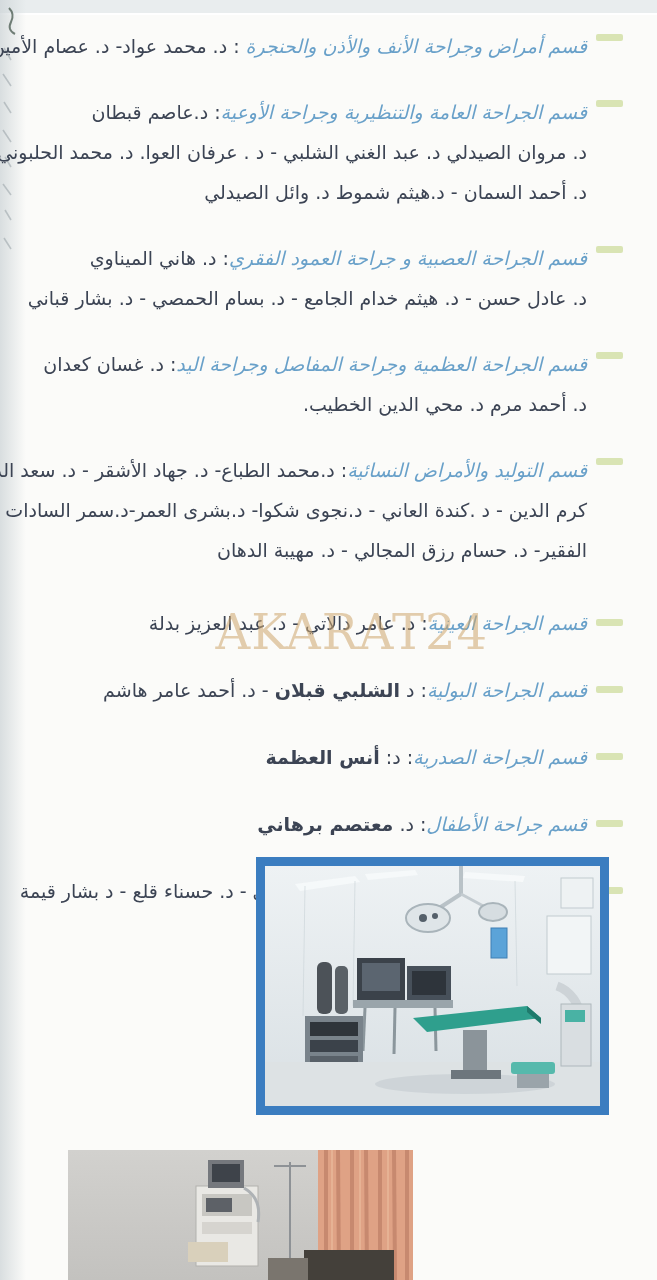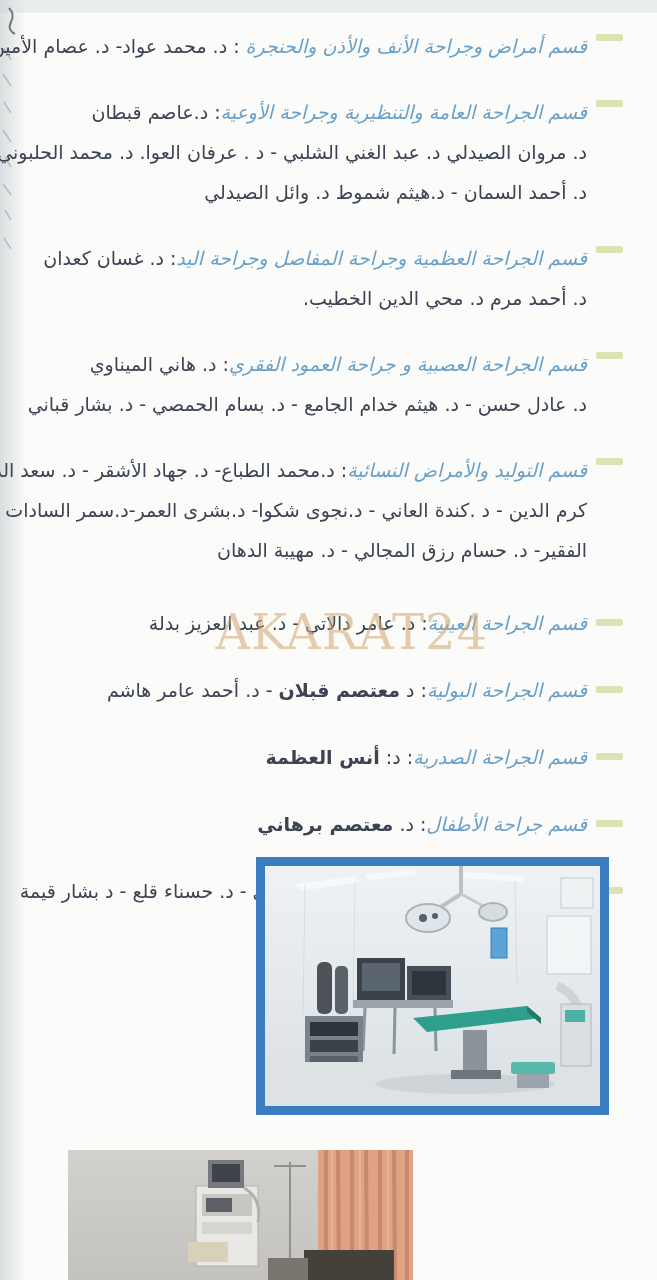--- a/index.html
+++ b/index.html
@@ -70,45 +70,45 @@
 
     <div class="section">
       <span class="bullet"></span>
       <p class="line line1"><span class="seg-head">قسم الجراحة العامة والتنظيرية وجراحة الأوعية</span><span class="seg-dark">: د.عاصم قبطان</span></p>
     <p class="line cont">د. مروان الصيدلي د. عبد الغني الشلبي - د . عرفان العوا. د. محمد الحلبوني</p>
         <p class="line cont">د. أحمد السمان - د.هيثم شموط د. وائل الصيدلي</p>
       </div>
 
     <div class="section">
       <span class="bullet"></span>
+      <p class="line line1"><span class="seg-head">قسم الجراحة العصبية و جراحة العمود الفقري</span><span class="seg-dark">: د. هاني الميناوي</span></p>
+    <p class="line cont">د. عادل حسن - د. هيثم خدام الجامع - د. بسام الحمصي - د. بشار قباني</p>
+      </div>
+
+    <div class="section">
+      <span class="bullet"></span>
       <p class="line line1"><span class="seg-head">قسم الجراحة العظمية وجراحة المفاصل وجراحة اليد</span><span class="seg-dark">: د. غسان كعدان</span></p>
     <p class="line cont">د. أحمد مرم د. محي الدين الخطيب.</p>
-      </div>
-
-    <div class="section">
-      <span class="bullet"></span>
-      <p class="line line1"><span class="seg-head">قسم الجراحة العصبية و جراحة العمود الفقري</span><span class="seg-dark">: د. هاني الميناوي</span></p>
-    <p class="line cont">د. عادل حسن - د. هيثم خدام الجامع - د. بسام الحمصي - د. بشار قباني</p>
       </div>
 
     <div class="section">
       <span class="bullet"></span>
       <p class="line line1"><span class="seg-head">قسم التوليد والأمراض النسائية</span><span class="seg-dark">: د.محمد الطباع- د. جهاد الأشقر - د. سعد الدين</span></p>
     <p class="line cont">كرم الدين - د .كندة العاني - د.نجوى شكوا- د.بشرى العمر-د.سمر السادات د. مرح</p>
         <p class="line cont">الفقير- د. حسام رزق المجالي - د. مهيبة الدهان</p>
       </div>
 
     <div class="section compact">
       <span class="bullet"></span>
       <p class="line line1"><span class="seg-head">قسم الجراحة العينية</span><span class="seg-dark">: د. عامر دالاتي - د. عبد العزيز بدلة</span></p>
     </div>
 
     <div class="section compact">
       <span class="bullet"></span>
-      <p class="line line1"><span class="seg-head">قسم الجراحة البولية</span><span class="seg-dark">: د </span><span class="seg-bold">معتصم قبلان</span><span class="seg-dark"> - د. أحمد عامر هاشم</span></p>
+      <p class="line line1"><span class="seg-head">قسم الجراحة البولية</span><span class="seg-dark">: د </span><span class="seg-bold">الشلبي قبلان</span><span class="seg-dark"> - د. أحمد عامر هاشم</span></p>
     </div>
 
     <div class="section compact">
       <span class="bullet"></span>
       <p class="line line1"><span class="seg-head">قسم الجراحة الصدرية</span><span class="seg-dark">: د: </span><span class="seg-bold">أنس العظمة</span></p>
     </div>
 
     <div class="section compact">
       <span class="bullet"></span>
       <p class="line line1"><span class="seg-head">قسم جراحة الأطفال</span><span class="seg-dark">: د. </span><span class="seg-bold">معتصم برهاني</span></p>

